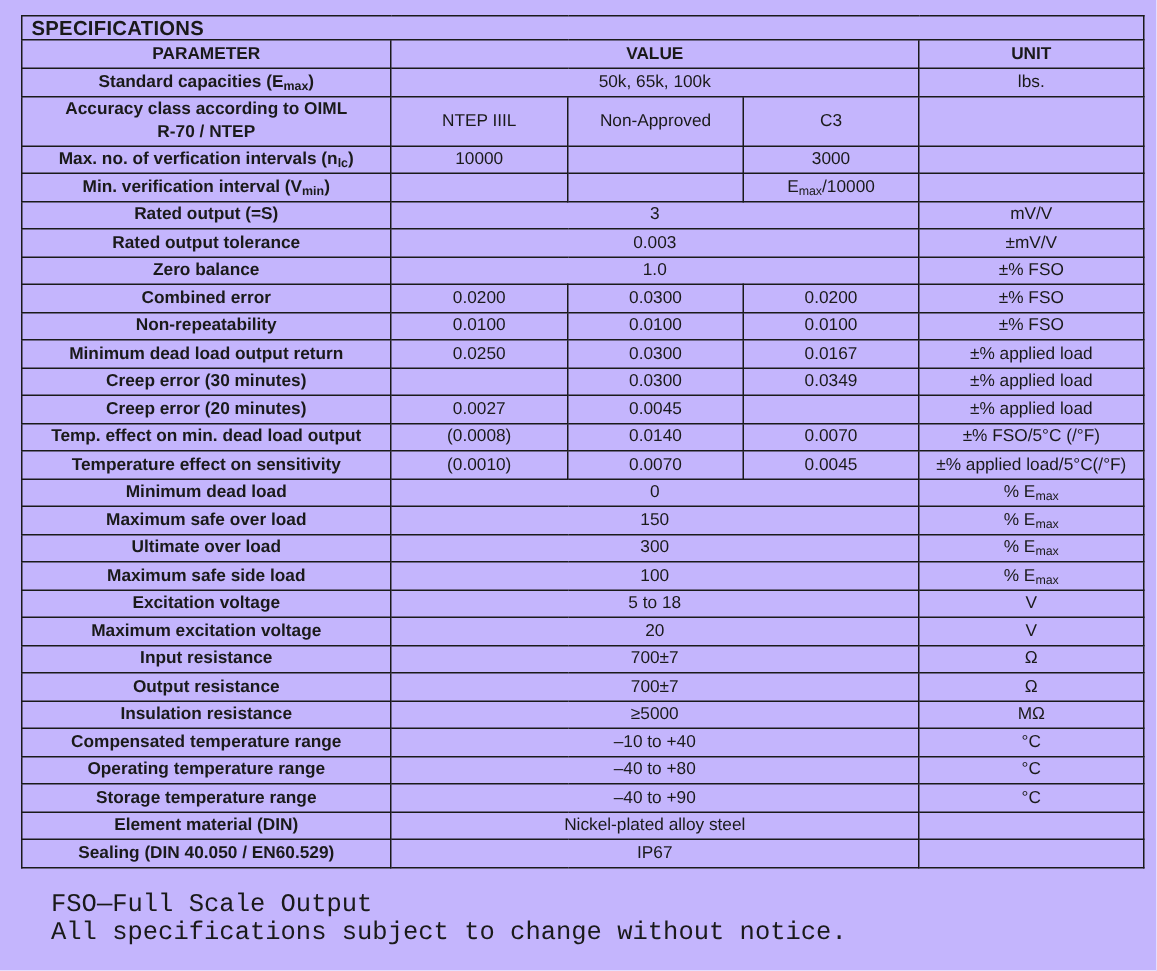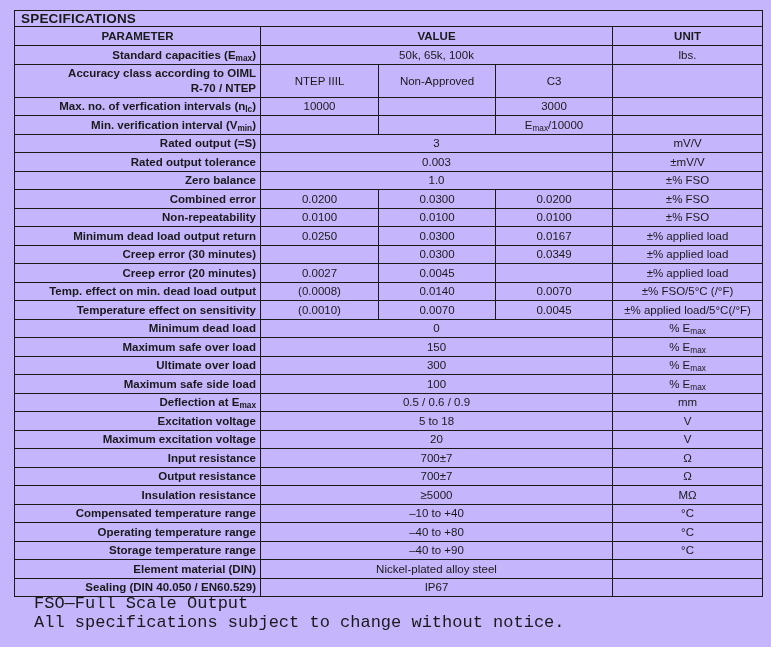--- a/index.html
+++ b/index.html
@@ -43,21 +43,21 @@
     font-size: 11.5px;
     font-weight: bold;
     text-align: center;
     margin-left: 24px;
   }
   tbody tr { height: 18.5px; }
   tbody tr.tall { height: 33px; }
   td.param {
     font-size: 11.5px;
     font-weight: bold;
-    text-align: right;
+    text-align: center;
     padding-left: 6px;
     white-space: pre-line;
     line-height: 1.25;
   }
   td.value, td.unit {
     font-size: 11.5px;
     font-weight: normal;
     text-align: center;
     white-space: nowrap;
   }
@@ -207,25 +207,20 @@
           <td class="param">Ultimate over load</td>
           <td class="value" colspan="3">300</td>
           <td class="unit">% E<sub>max</sub></td>
         </tr>
         <tr>
           <td class="param">Maximum safe side load</td>
           <td class="value" colspan="3">100</td>
           <td class="unit">% E<sub>max</sub></td>
         </tr>
         <tr>
-          <td class="param">Deflection at E<sub>max</sub></td>
-          <td class="value" colspan="3">0.5 / 0.6 / 0.9</td>
-          <td class="unit">mm</td>
-        </tr>
-        <tr>
           <td class="param">Excitation voltage</td>
           <td class="value" colspan="3">5 to 18</td>
           <td class="unit">V</td>
         </tr>
         <tr>
           <td class="param">Maximum excitation voltage</td>
           <td class="value" colspan="3">20</td>
           <td class="unit">V</td>
         </tr>
         <tr>

